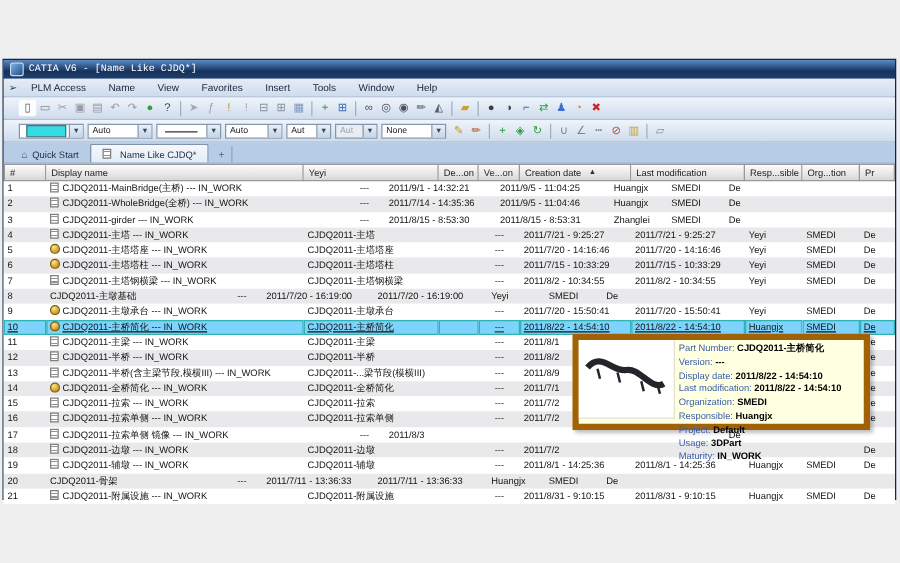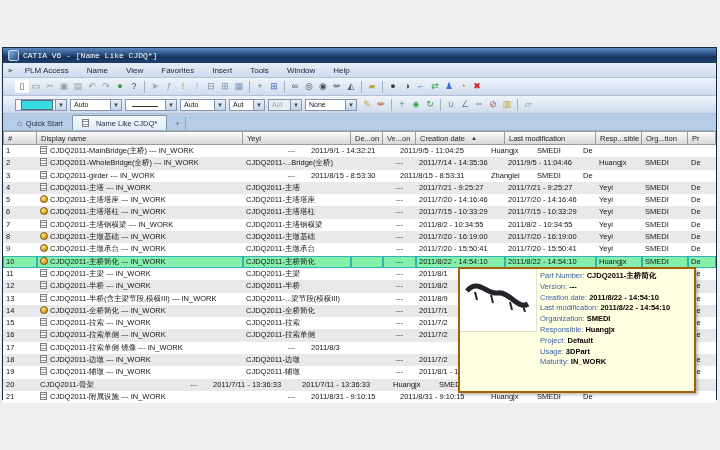--- a/index.html
+++ b/index.html
@@ -53,34 +53,34 @@
     display:flex;align-items:center;padding:0 4px;white-space:nowrap;overflow:hidden;}
   .hcell:first-child{border-left:1px solid #9a9a9a;}
   .sort-arrow{margin-left:6px;font-size:6px;color:#333;}
 
   .tbody{background:#fff;}
   .trow{display:flex;height:12.3px;background:#fff;}
   .trow.even{background:#e9e9ec;}
   .cell{box-sizing:border-box;font-size:7.5px;line-height:12.3px;color:#141414;
     padding:0 3px;white-space:nowrap;overflow:hidden;}
   .trow.selected{background:#fdfdfd;}
-  .trow.selected .cell{box-shadow:inset 0 0 0 1px #2fb3b3;background:#86efac;}
+  .trow.selected .cell{box-shadow:inset 0 0 0 1px #2fb3b3;background:#7dd3fc;text-decoration:underline;}
   .c0{width:34px;}.c1{width:206px;}.c2{width:108px;}.c3{width:32px;}
   .c4{width:33px;text-align:center;color:#333;}.c5{width:89px;}.c6{width:91px;}
   .c7{width:46px;}.c8{width:46px;}.c9{width:29px;flex:1;}
 
   .prod-ic{display:inline-block;width:7px;height:8px;margin-right:3px;vertical-align:-1px;
     border:1px solid #7f7f7f;box-sizing:border-box;
     background:linear-gradient(180deg,#fff 0 1px,#909090 1px 2px,#fff 2px 4px,#909090 4px 5px,#fff 5px);}
   .part-ic{display:inline-block;width:8px;height:8px;margin-right:2px;vertical-align:-1px;
     border-radius:50% 50% 46% 46%;border:1px solid #7a5a10;box-sizing:border-box;
     background:radial-gradient(circle at 35% 30%,#ffe685,#d29a1e 70%,#8a6410);}
 
-  .tooltip{position:absolute;left:458px;top:267px;width:238px;height:126px;
-    background:#ffffe1;border:2px solid #a16207;box-sizing:border-box;
+  .tooltip{position:absolute;left:458px;top:267px;width:238px;height:77px;
+    background:#ffffe1;border:5px solid #a16207;box-sizing:border-box;
     box-shadow:2px 2px 3px rgba(0,0,0,.25);}
   .tt-img{position:absolute;left:0;top:0;width:76px;height:62px;background:#fff;
     border-right:1px solid #e2e2c8;border-bottom:1px solid #e2e2c8;}
   .tt-lines{position:absolute;left:80px;top:2px;right:2px;}
   .tt-line{font-size:7.5px;line-height:10.8px;white-space:nowrap;overflow:hidden;}
   .tt-label{color:#3b5ea9;}
   .tt-value{color:#000;font-weight:bold;}
 </style>
 </head>
 <body>
@@ -223,21 +223,20 @@
           <div class="cell c4">---</div>
           <div class="cell c5">2011/9/1 - 14:32:21</div>
           <div class="cell c6">2011/9/5 - 11:04:25</div>
           <div class="cell c7">Huangjx</div>
           <div class="cell c8">SMEDI</div>
           <div class="cell c9">De</div>
         </div>
         <div class="trow even">
           <div class="cell c0">2</div>
           <div class="cell c1"><span class="prod-ic"></span>CJDQ2011-WholeBridge(全桥) --- IN_WORK</div>
-          <div class="cell c2">CJDQ2011-...Bridge(全桥)</div>
           <div class="cell c3"></div>
           <div class="cell c4">---</div>
           <div class="cell c5">2011/7/14 - 14:35:36</div>
           <div class="cell c6">2011/9/5 - 11:04:46</div>
           <div class="cell c7">Huangjx</div>
           <div class="cell c8">SMEDI</div>
           <div class="cell c9">De</div>
         </div>
         <div class="trow">
           <div class="cell c0">3</div>
@@ -293,21 +292,20 @@
           <div class="cell c3"></div>
           <div class="cell c4">---</div>
           <div class="cell c5">2011/8/2 - 10:34:55</div>
           <div class="cell c6">2011/8/2 - 10:34:55</div>
           <div class="cell c7">Yeyi</div>
           <div class="cell c8">SMEDI</div>
           <div class="cell c9">De</div>
         </div>
         <div class="trow even">
           <div class="cell c0">8</div>
-          <div class="cell c1"><span class="part-ic"></span>CJDQ2011-主墩基础 --- IN_WORK</div>
           <div class="cell c2">CJDQ2011-主墩基础</div>
           <div class="cell c3"></div>
           <div class="cell c4">---</div>
           <div class="cell c5">2011/7/20 - 16:19:00</div>
           <div class="cell c6">2011/7/20 - 16:19:00</div>
           <div class="cell c7">Yeyi</div>
           <div class="cell c8">SMEDI</div>
           <div class="cell c9">De</div>
         </div>
         <div class="trow">
@@ -448,20 +446,21 @@
           <div class="cell c4">---</div>
           <div class="cell c5">2011/7/11 - 13:36:33</div>
           <div class="cell c6">2011/7/11 - 13:36:33</div>
           <div class="cell c7">Huangjx</div>
           <div class="cell c8">SMEDI</div>
           <div class="cell c9">De</div>
         </div>
         <div class="trow">
           <div class="cell c0">21</div>
           <div class="cell c1"><span class="prod-ic"></span>CJDQ2011-附属设施 --- IN_WORK</div>
+          <div class="cell c2">CJDQ2011-附属设施</div>
           <div class="cell c3"></div>
           <div class="cell c4">---</div>
           <div class="cell c5">2011/8/31 - 9:10:15</div>
           <div class="cell c6">2011/8/31 - 9:10:15</div>
           <div class="cell c7">Huangjx</div>
           <div class="cell c8">SMEDI</div>
           <div class="cell c9">De</div>
         </div>
       </div>
   </div>
@@ -469,21 +468,21 @@
   <div class="tooltip">
     <div class="tt-img">
       <svg width="76" height="62" viewBox="0 0 76 62">
         <path d="M7 22 C18 9, 27 26, 38 24 S58 41, 68 35" stroke="#24242a" stroke-width="5" fill="none"></path>
         <path d="M15 23 l2 8 M31 26 l2 8 M50 33 l2 8 M63 36 l2 7" stroke="#24242a" stroke-width="2" fill="none"></path>
       </svg>
     </div>
     <div class="tt-lines">
         <div class="tt-line"><span class="tt-label">Part Number: </span><span class="tt-value">CJDQ2011-主桥简化</span></div>
         <div class="tt-line"><span class="tt-label">Version: </span><span class="tt-value">---</span></div>
-        <div class="tt-line"><span class="tt-label">Creation date: </span><span class="tt-value">2011/8/22 - 14:54:10</span></div>
+        <div class="tt-line"><span class="tt-label">Display date: </span><span class="tt-value">2011/8/22 - 14:54:10</span></div>
         <div class="tt-line"><span class="tt-label">Last modification: </span><span class="tt-value">2011/8/22 - 14:54:10</span></div>
         <div class="tt-line"><span class="tt-label">Organization: </span><span class="tt-value">SMEDI</span></div>
         <div class="tt-line"><span class="tt-label">Responsible: </span><span class="tt-value">Huangjx</span></div>
         <div class="tt-line"><span class="tt-label">Project: </span><span class="tt-value">Default</span></div>
         <div class="tt-line"><span class="tt-label">Usage: </span><span class="tt-value">3DPart</span></div>
         <div class="tt-line"><span class="tt-label">Maturity: </span><span class="tt-value">IN_WORK</span></div>
       </div>
   </div>
 </div>
 

